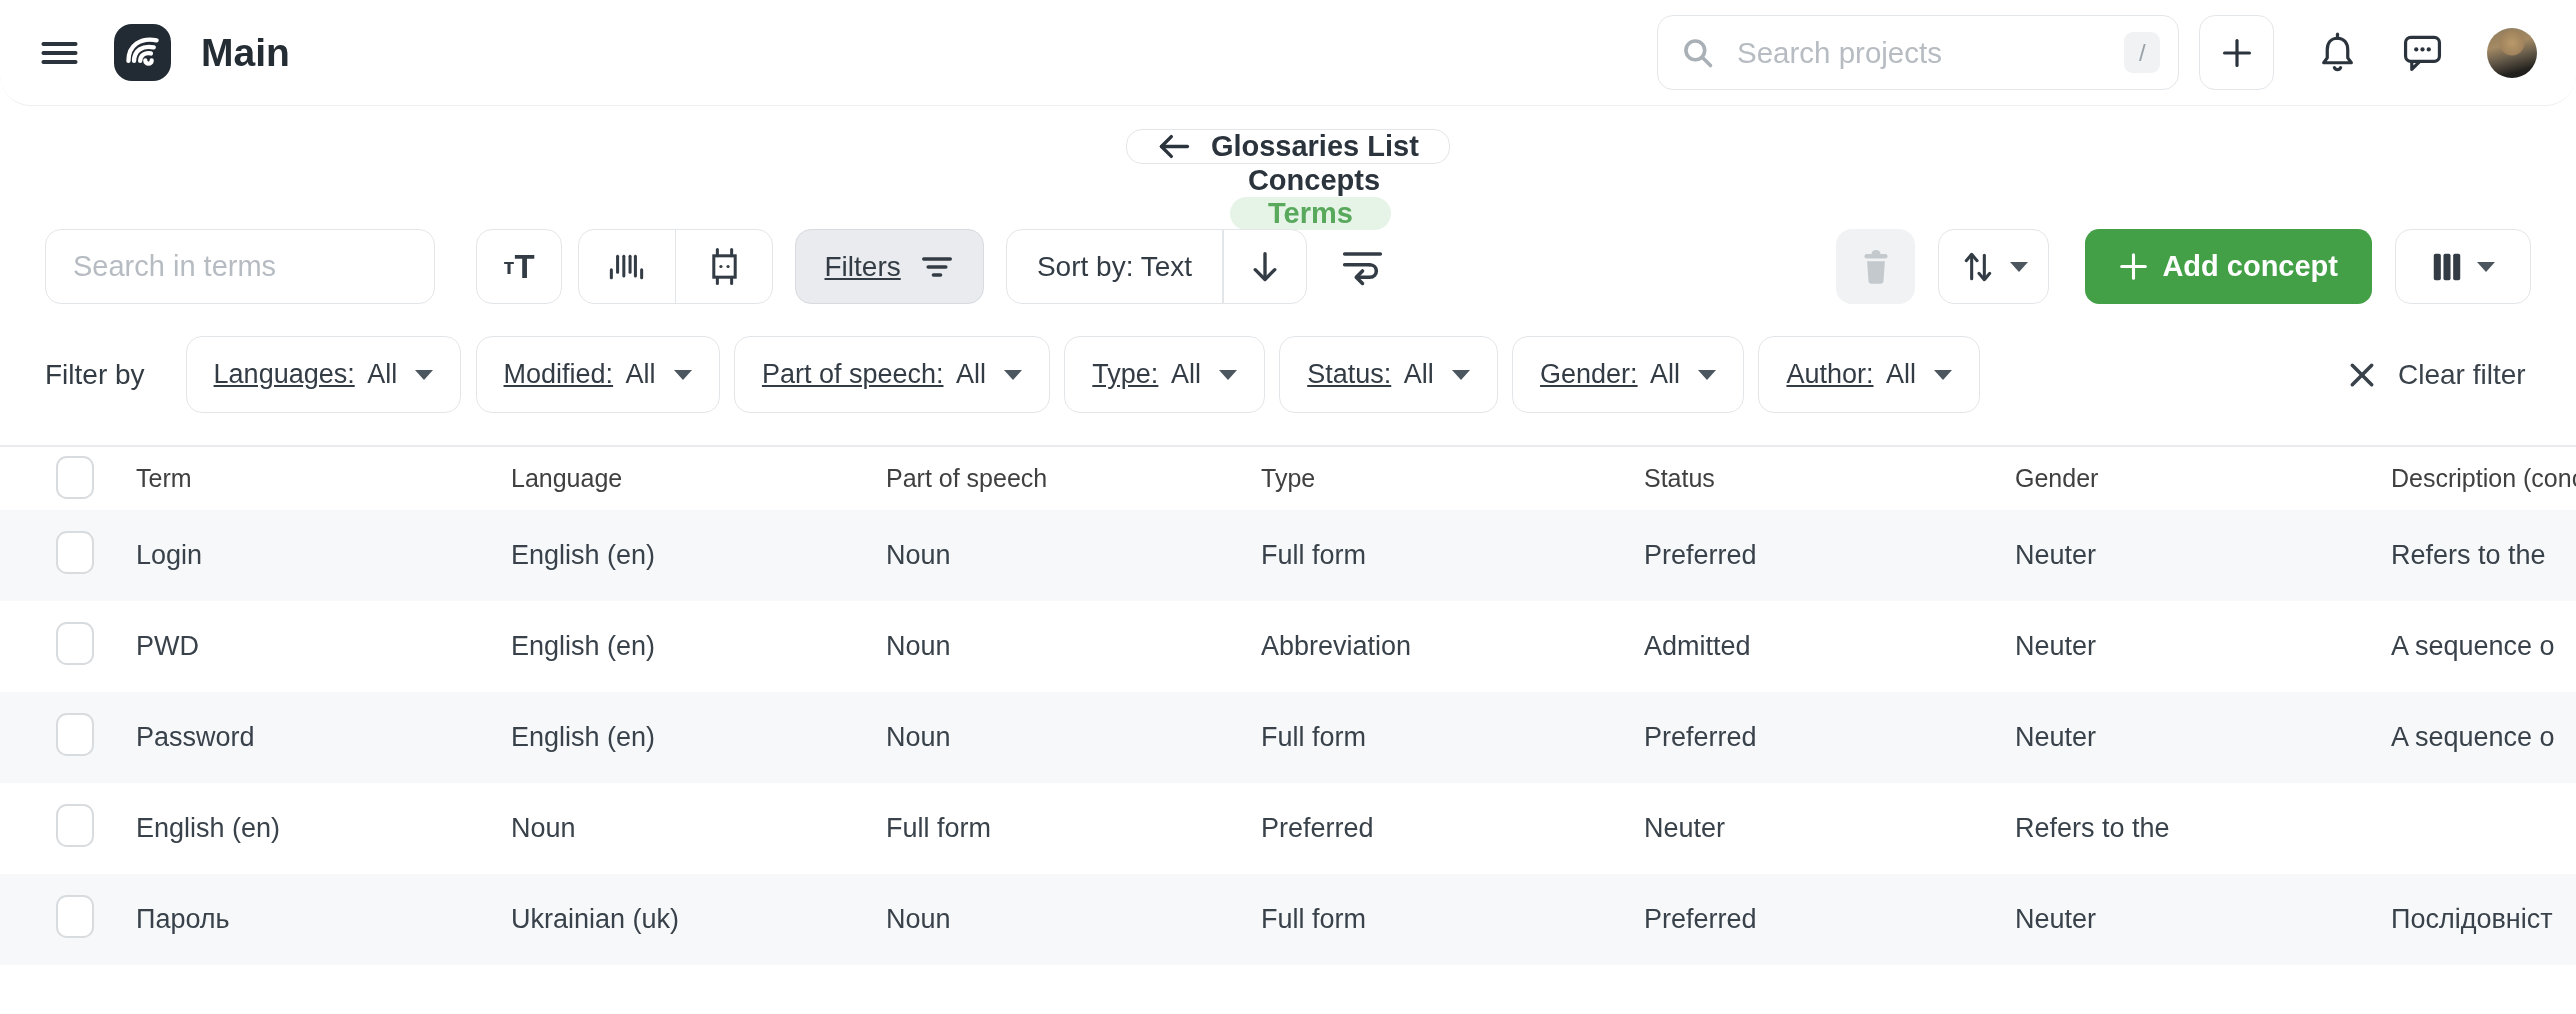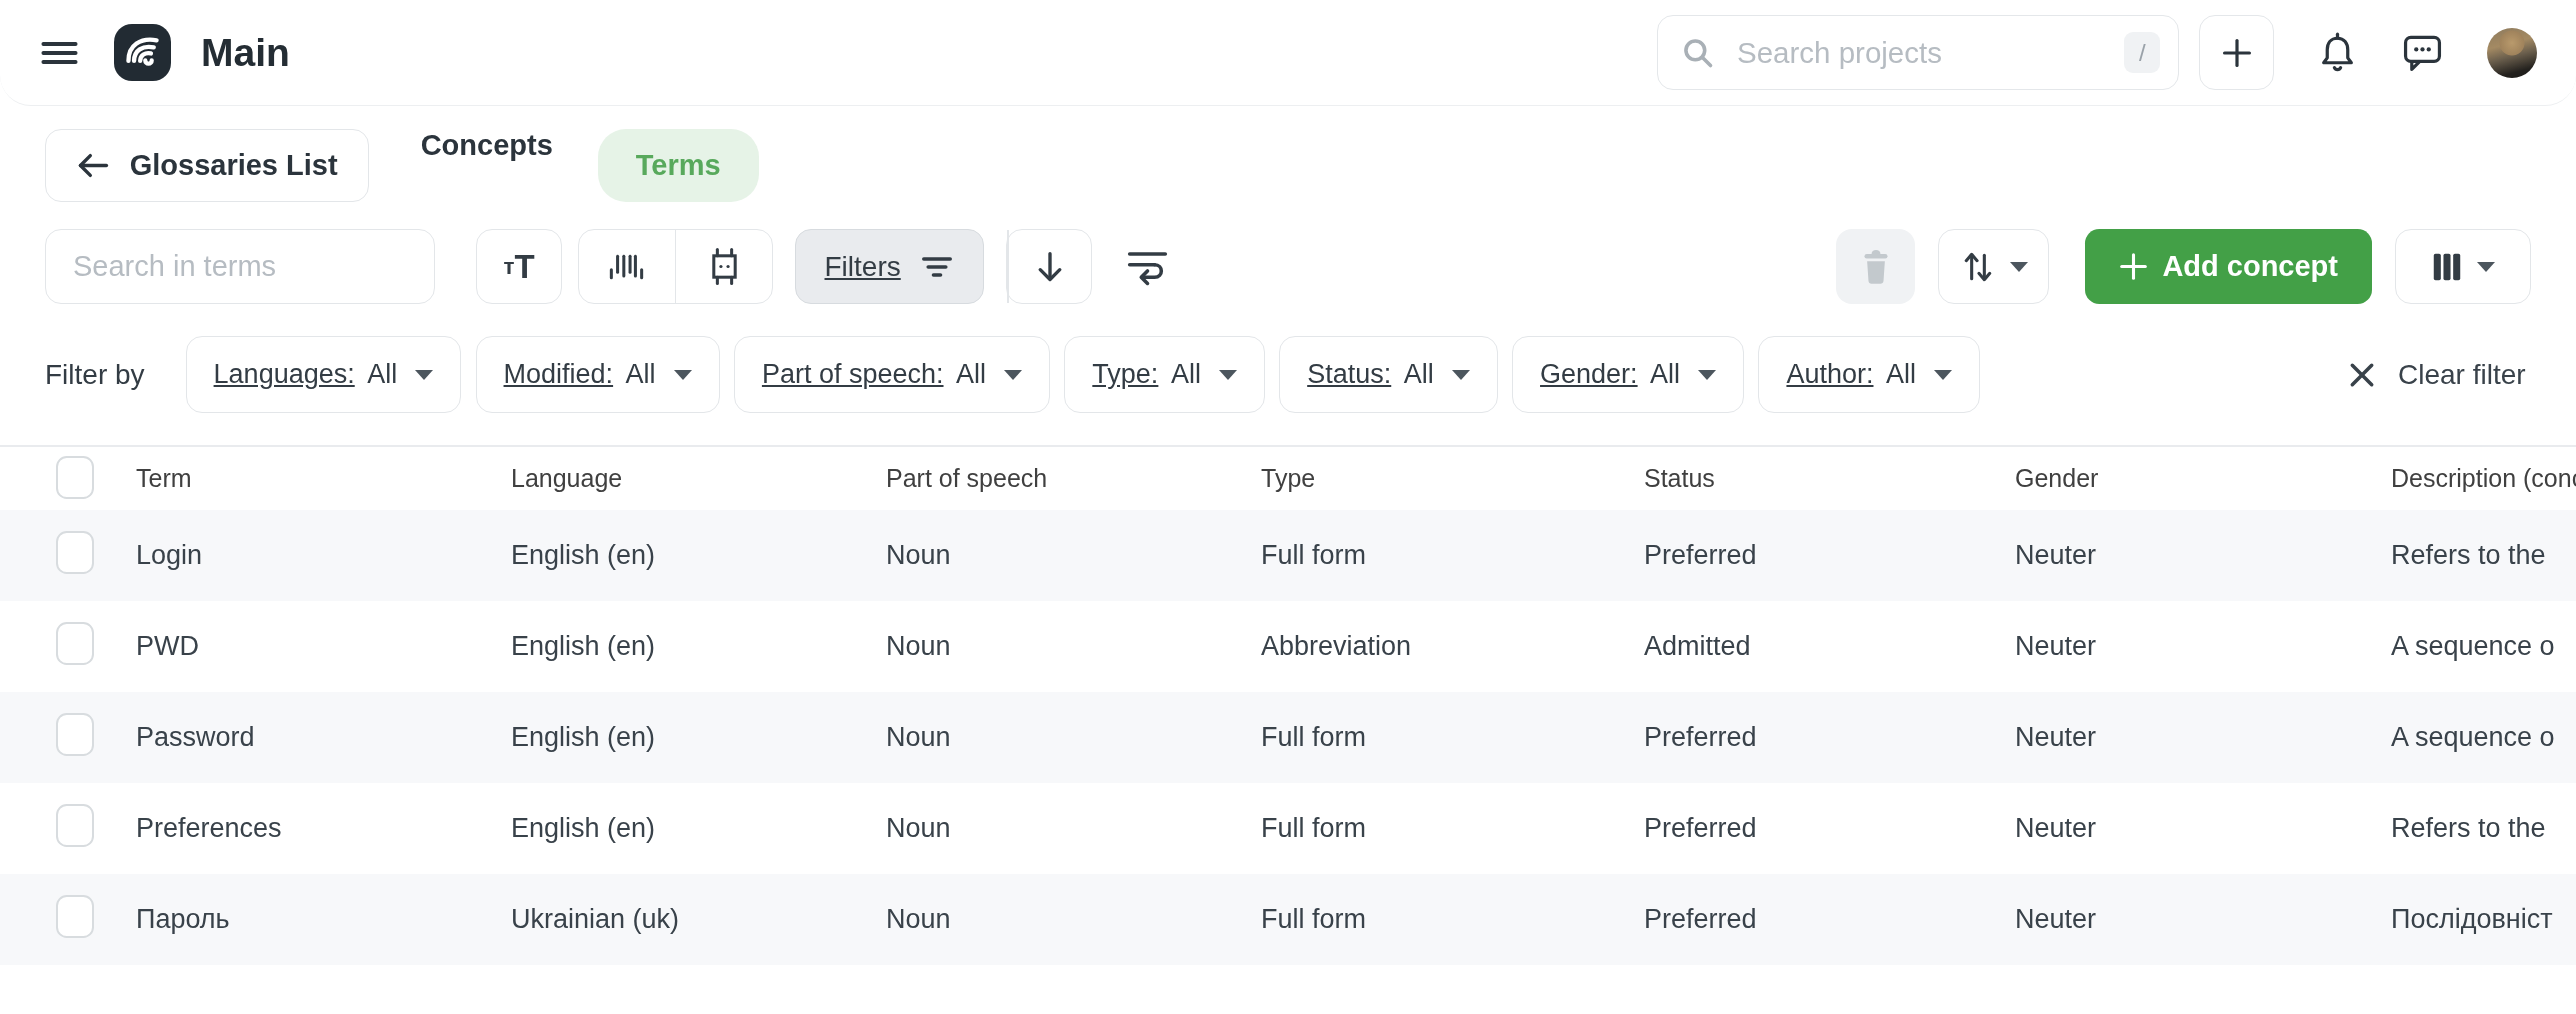--- a/index.html
+++ b/index.html
@@ -26,21 +26,21 @@
                  font-size:24px; display:flex; align-items:center; justify-content:center; flex:none; }
   .plus-btn { width:75px; height:75px; border:1.8px solid #e4e7ea; border-radius:16px; background:#fff;
               margin-left:19.7px; display:flex; align-items:center; justify-content:center; cursor:pointer; }
   .top-icon { margin-left:43px; cursor:pointer; }
   .avatar { width:50px; height:50px; border-radius:50%; margin-left:43px; cursor:pointer;
             background:
               radial-gradient(circle at 50% 30%, #b99a6c 0%, #a0835c 28%, rgba(0,0,0,0) 30%),
               linear-gradient(165deg, #8d7a5d 0%, #a48a63 34%, #6b5f4d 55%, #23211e 82%, #1a1917 100%); }
 
   
-  .nav-row { display:flex; padding:0 45px; margin-top:23px; height:73px; }
+  .nav-row { display:flex; align-items:center; padding:0 67px; margin-top:23px; height:73px;flex-direction:column; }
   .back-btn { height:73px; border:1.8px solid #e3e6e9; border-radius:16px; background:#fff;
               display:flex; align-items:center; padding:0 30px; cursor:pointer; }
   .back-btn .lbl { font-size:29px; font-weight:600; color:#2b343c; margin-left:19.7px; }
   .tab { font-size:29px; font-weight:600; cursor:pointer; }
   .tab-concepts { margin-left:52px; color:#2b343c; }
   .tab-terms { margin-left:45px; height:73px; padding:0 38px; border-radius:28px;
                display:flex; align-items:center; }
 
   
   .toolbar { display:flex; align-items:center; padding:0 45px; margin-top:27px; height:75px;justify-content:space-between; }
@@ -229,20 +229,21 @@
     <svg width="34" height="30" viewBox="0 0 38 34">
       <g stroke="#333c44" stroke-width="4" stroke-linecap="round">
         <line x1="4" y1="8" x2="34" y2="8"></line>
           <line x1="9" y1="17" x2="29" y2="17"></line>
           <line x1="15" y1="26" x2="23" y2="26"></line>
       </g>
     </svg>
   </div>
 
   <div class="tool-btn sort-btn">
+    <div class="sort-left">Sort by: Text</div>
     <div class="group-divider"></div>
     <div class="sort-right">
       <svg width="32" height="36" viewBox="0 0 36 40">
         <g stroke="#333c44" stroke-width="3.8" fill="none" stroke-linecap="round" stroke-linejoin="round">
           <line x1="18" y1="5" x2="18" y2="33"></line>
             <polyline points="7,23 18,34 29,23"></polyline>
         </g>
       </svg>
     </div>
   </div>
@@ -399,21 +400,20 @@
         <div class="td">Noun</div>
         <div class="td">Full form</div>
         <div class="td">Preferred</div>
         <div class="td">Neuter</div>
         <div class="td">A sequence o</div>
       </div>
       <div class="trow">
     <div>
       <span class="checkbox"></span>
     </div>
-  <div class="td">Preferences</div>
         <div class="td">English (en)</div>
         <div class="td">Noun</div>
         <div class="td">Full form</div>
         <div class="td">Preferred</div>
         <div class="td">Neuter</div>
         <div class="td">Refers to the</div>
       </div>
       <div class="trow">
     <div>
       <span class="checkbox"></span>

